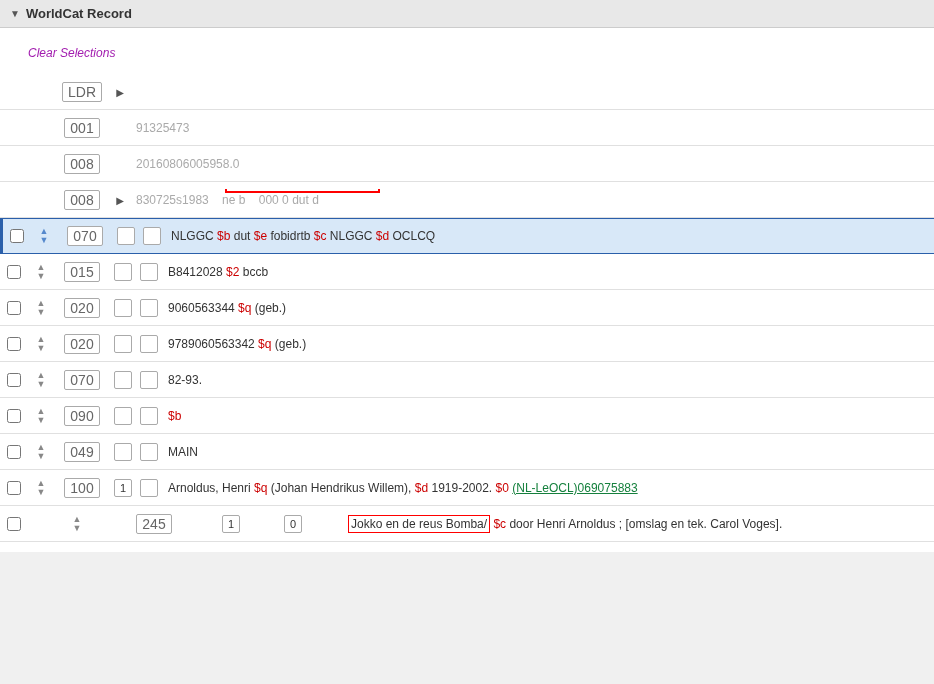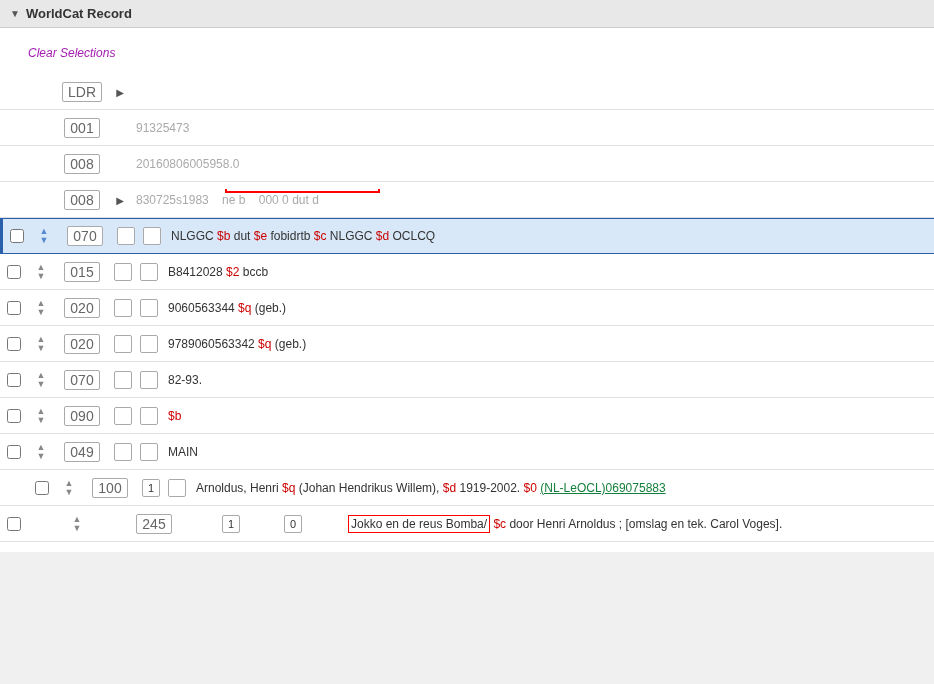--- a/index.html
+++ b/index.html
@@ -140,21 +140,21 @@
     .row-001 { background: #fff; }
     .row-005 { background: #fff; }
     .row-008 { background: #fff; }
     .row-040 { background: #d8e8f8; border-left: 3px solid #2a5faa; }
     .row-015 { background: #fff; }
     .row-020a { background: #fff; }
     .row-020b { background: #fff; }
     .row-080 { background: #fff; }
     .row-090 { background: #fff; }
     .row-049 { background: #fff; }
-    .row-100 { background: #fff; padding-left: 28px; }
+    .row-100 { background: #fff; }
     .row-245 { background: #fff; gap: 36px; }
     
     .rows-wrapper {
       position: relative;
     }
     
     .annotation-popup {
       position: absolute;
       border: 2px solid red;
       background: white;

